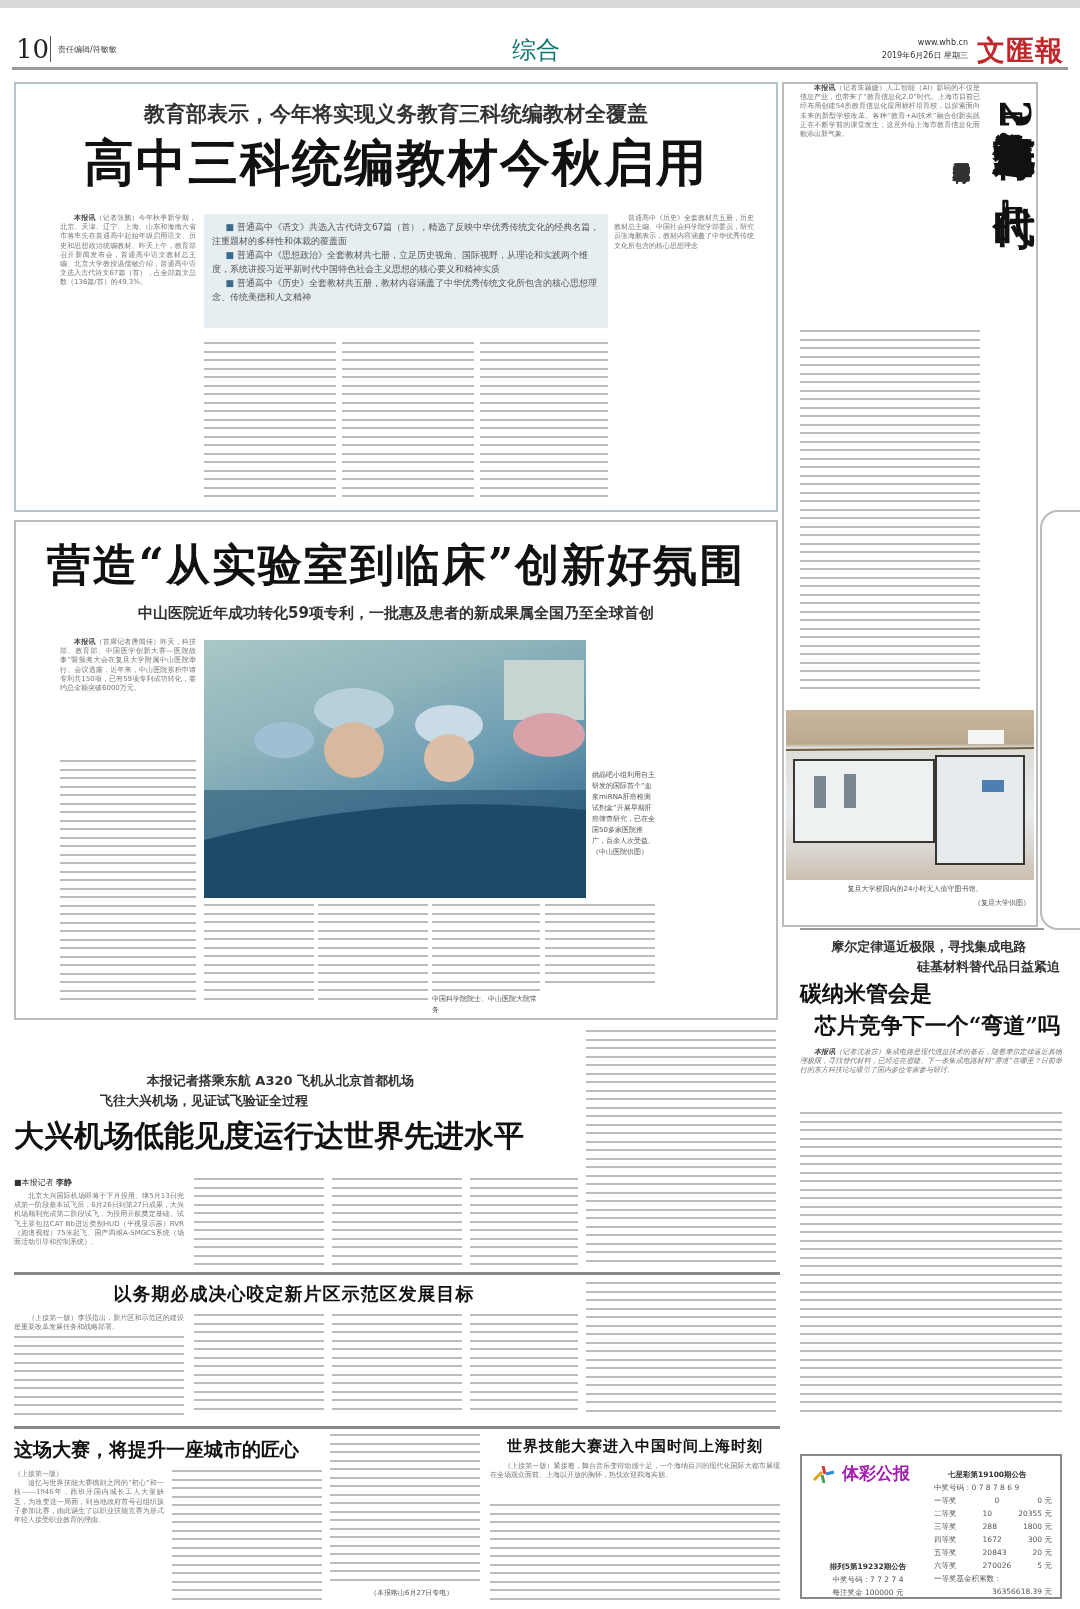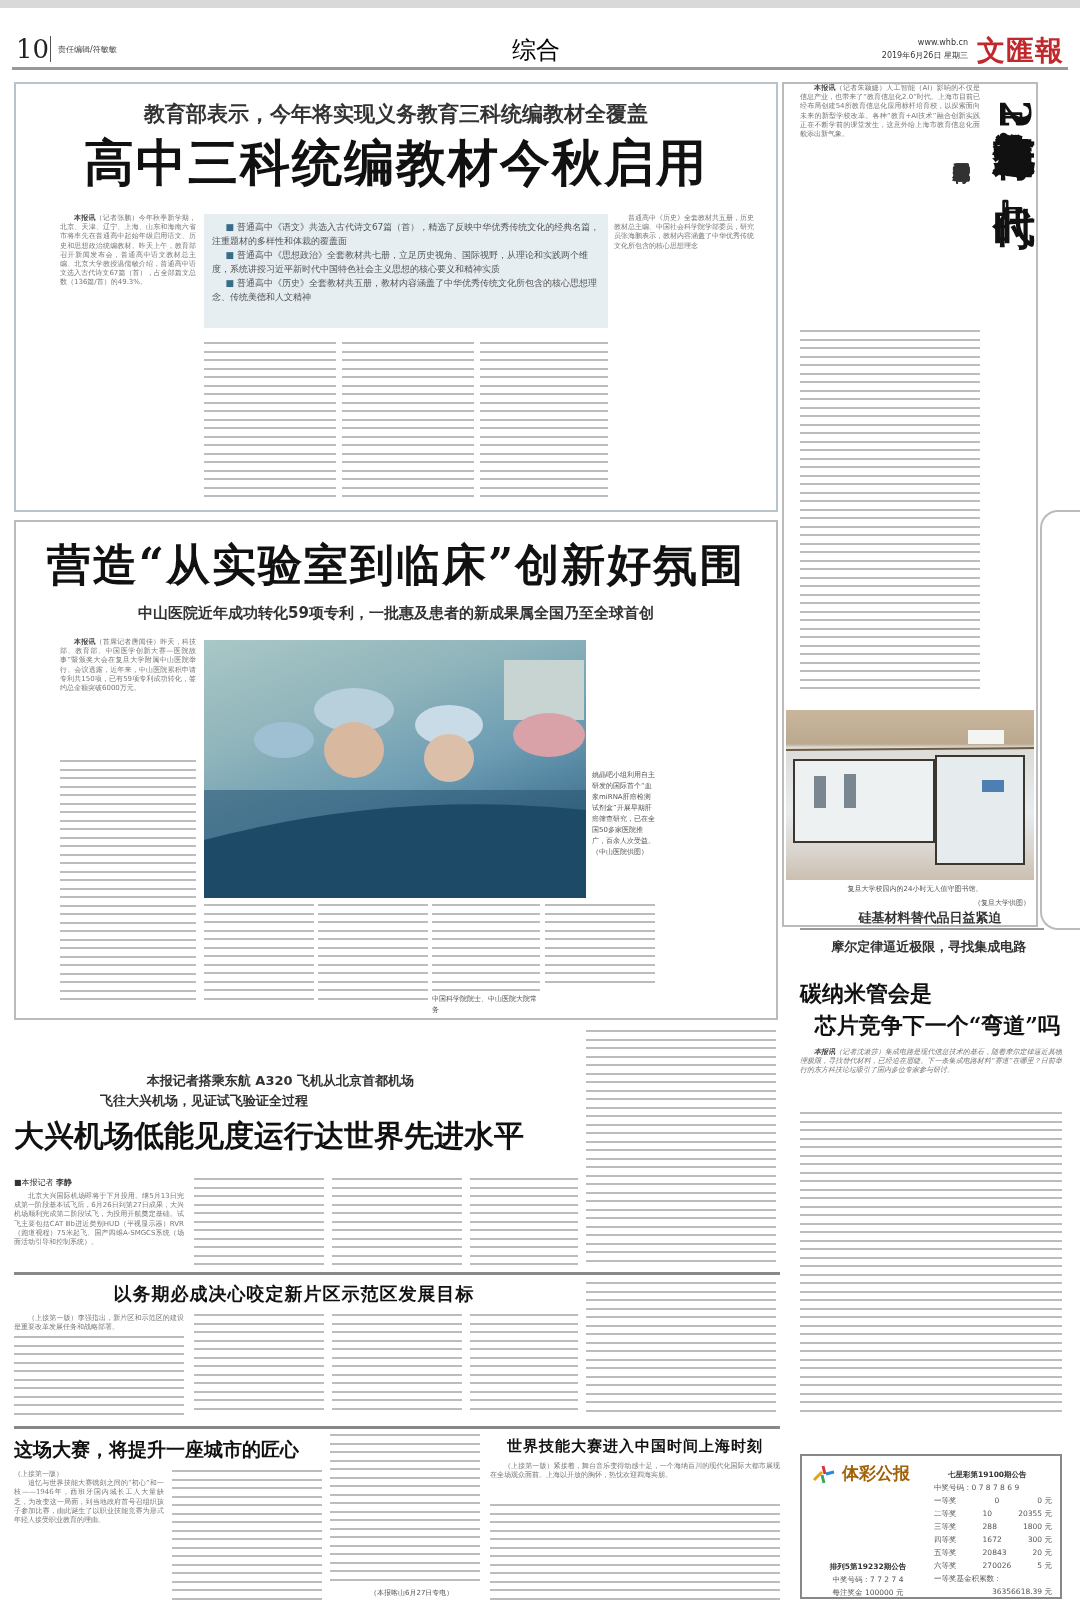--- a/index.html
+++ b/index.html
@@ -3,21 +3,21 @@
 <meta charset="utf-8">
 <style>
 *{box-sizing:border-box;margin:0;padding:0}
 html,body{width:1080px;height:1609px;background:#fff;overflow:hidden}
 body{font-family:"DejaVu Sans","Liberation Sans",sans-serif;color:#222;position:relative}
 .topbar{position:absolute;left:0;top:0;width:1080px;height:8px;background:#d9d9d9}
 .masthead{position:absolute;left:12px;top:30px;width:1056px;height:40px;border-bottom:3px solid #999}
 .pageno{position:absolute;left:4px;top:4px;font-family:"DejaVu Serif",serif;font-size:26px;color:#222}
 .pagesep{position:absolute;left:38px;top:6px;width:1px;height:26px;background:#555}
 .editors{position:absolute;left:46px;top:14px;font-size:8px;color:#444}
-.section{position:absolute;left:500px;top:4px;font-size:24px;color:#000000;font-family:"DejaVu Sans",sans-serif}
+.section{position:absolute;left:500px;top:4px;font-size:24px;color:#0f766e;font-family:"DejaVu Sans",sans-serif}
 .dateline{position:absolute;right:100px;top:20px;font-size:8px;color:#333}
 .site{position:absolute;right:100px;top:8px;font-size:8px;color:#333}
 .logo{position:absolute;right:4px;top:2px;font-size:28px;font-weight:bold;color:#c0282c;font-family:"DejaVu Serif",serif;letter-spacing:1px}
 .box{position:absolute;border:2px solid #bbb}
 .lead-box{left:14px;top:82px;width:764px;height:430px;border-color:#b7c4ca}
 .kicker{position:absolute;font-size:21px;font-weight:bold;color:#333;text-align:center}
 .headline{position:absolute;font-weight:bold;color:#111;text-align:center;letter-spacing:2px}
 .col{position:absolute;font-size:7px;line-height:9.2px;color:#777;overflow:hidden;text-align:justify}
 .col p{text-indent:2em}
 .lines{position:absolute;overflow:hidden}
@@ -28,21 +28,21 @@
 .box2{left:14px;top:520px;width:764px;height:500px}
 .photo{position:absolute;overflow:hidden}
 .surg{left:204px;top:640px;width:382px;height:258px;background:linear-gradient(160deg,#a9c7c6 0%,#8fb4bb 30%,#6c9cb3 55%,#3d6f8e 80%,#1f4d6a 100%)}
 .cap{position:absolute;font-size:7px;line-height:11px;color:#555}
 .right-box{left:782px;top:82px;width:256px;height:845px;border-color:#bbb}
 .vhead{position:absolute;writing-mode:vertical-rl;font-family:"DejaVu Serif",serif;font-weight:bold;color:#111}
 .gate{left:786px;top:710px;width:248px;height:170px;background:linear-gradient(180deg,#c9b69c 0%,#bba98f 20%,#dcdcd8 22%,#e8ecee 60%,#d8d2cb 85%,#cbbfb0 100%)}
 .bracket{position:absolute;left:1040px;top:510px;width:40px;height:420px;border:2px solid #bbb;border-right:none;border-radius:18px 0 0 18px}
 .rule{position:absolute;height:3px;background:#888}
 .lottery{position:absolute;left:800px;top:1454px;width:262px;height:145px;border:2px solid #888;background:#fff}
-.lotto-title{position:absolute;left:40px;top:6px;font-size:17px;font-weight:bold;color:#a16207}
+.lotto-title{position:absolute;left:40px;top:6px;font-size:17px;font-weight:bold;color:#a21caf}
 .lotto-icon{position:absolute;left:8px;top:6px;width:26px;height:22px}
 .lt{position:absolute;font-size:7.5px;line-height:13px;color:#555}
 .lt b{color:#333}
 .prize-row{display:flex;justify-content:space-between;width:118px}
 </style>
 </head>
 <body>
 
 <div class="topbar"></div>
 
@@ -304,21 +304,21 @@
     <rect x="196" y="70" width="22" height="12" fill="#4d7fb2"></rect>
     <rect x="182" y="20" width="36" height="14" fill="#f4f4f2"></rect>
     <line x1="0" y1="40" x2="248" y2="38" stroke="#6e5b44" stroke-width="2"></line>
   </svg>
 </div>
 <div class="cap" style="left:800px;top:884px;width:230px;text-align:center;">复旦大学校园内的24小时无人值守图书馆。</div>
 <div class="cap" style="left:930px;top:898px;width:100px;text-align:right;">（复旦大学供图）</div>
 
 <div class="rule" style="left:800px;top:928px;width:244px;height:2px;background:#999"></div>
 <div class="kicker" style="left:800px;top:938px;width:260px;font-size:13px;text-align:left;text-indent:2.4em;">摩尔定律逼近极限，寻找集成电路</div>
-<div class="kicker" style="left:800px;top:909px;width:260px;font-size:13px;text-align:center;">硅基材料替代品日益紧迫</div>
+<div class="kicker" style="left:800px;top:958px;width:260px;font-size:13px;text-align:right;">硅基材料替代品日益紧迫</div>
 <div class="headline" style="left:800px;top:978px;width:260px;font-size:22px;line-height:30px;text-align:left;font-family:'DejaVu Serif',serif;letter-spacing:0;">碳纳米管会是</div>
 <div class="headline" style="left:800px;top:1010px;width:260px;font-size:22px;line-height:30px;text-align:right;font-family:'DejaVu Serif',serif;letter-spacing:0;">芯片竞争下一个“弯道”吗</div>
 <div class="col" style="left:800px;top:1048px;width:262px;height:60px;font-style:italic;">
   <p><b style="color:#444">本报讯</b><span>（记者沈湫莎）</span><span>集成电路是现代信息技术的基石，随着摩尔定律逼近其物理极限，寻找替代材料，已经迫在眉睫。下一条集成电路材料“赛道”在哪里？日前举行的东方科技论坛吸引了国内多位专家参与研讨。</span></p>
 </div>
 <div class="lines" style="left:800px;top:1112px;width:262px;height:305px;">
     <i></i>
     <i></i>
     <i></i>
     <i></i>

